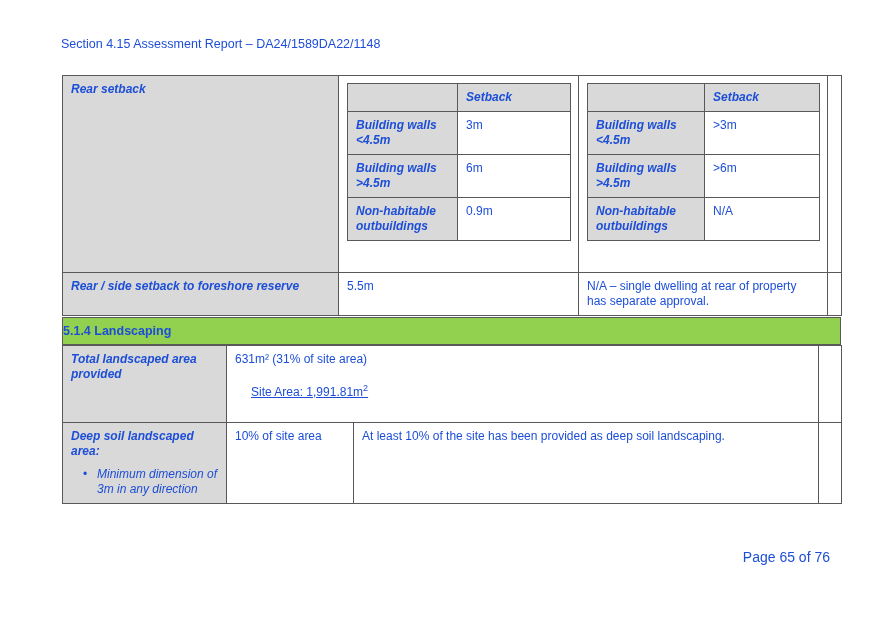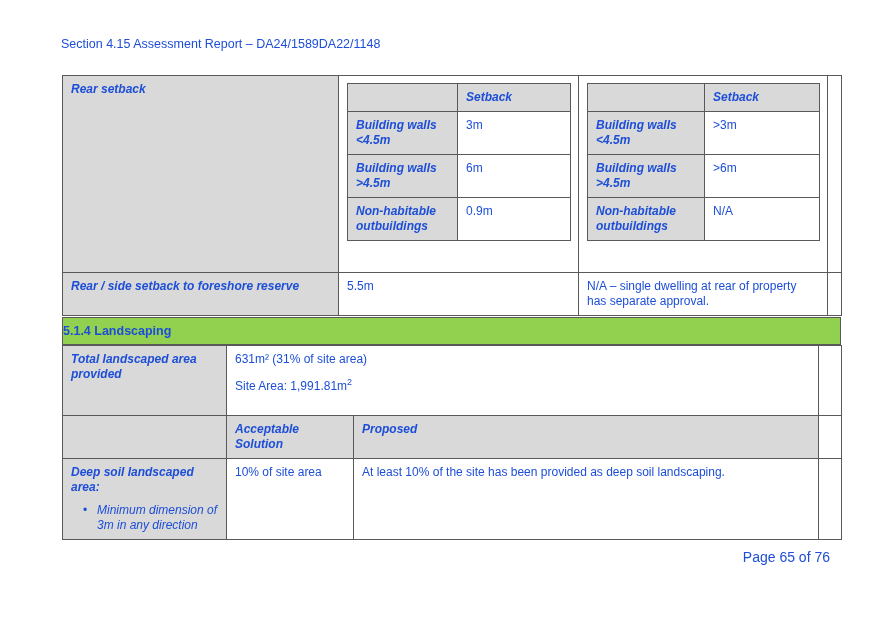--- a/index.html
+++ b/index.html
@@ -43,21 +43,21 @@
   .nested td { padding:5px 7px; }
   .green-band {
     position:absolute; left:62px; top:317px; width:779px; height:28px;
     background:#92d050;
     border:1px solid #595959;
     box-sizing:border-box;
     display:flex; align-items:center;
     font-weight:bold; font-size:12.5px;
   }
   .para1 { margin:0 0 10px 0; }
-  .para2 { margin:0; }
+  .para2 { margin:16px;text-decoration:underline; }
   sup { font-size:9px; }
   .bullet-item {
     font-style:italic;
     margin:8px 0 0 12px;
     padding-left:14px;
     position:relative;
   }
   .bullet-item::before {
     content:"\2022";
     position:absolute; left:0; top:0;
@@ -155,26 +155,20 @@
     </colgroup>
     <tbody>
     <tr style="height:70px">
       <td class="gray lbl">Total landscaped area provided</td>
       <td colspan="2">
         <p class="para1">631m² (31% of site area)</p>
         <p class="para2"><span>Site Area: 1,991.81m</span><sup>2</sup></p>
       </td>
       <td></td>
     </tr>
-    <tr style="height:27px">
-      <td class="gray"></td>
-      <td class="gray lbl vmid">Acceptable Solution</td>
-      <td class="gray lbl vmid">Proposed</td>
-      <td></td>
-    </tr>
     <tr style="height:77px">
       <td class="gray">
         <div class="lbl">Deep soil landscaped area:</div>
         <div class="bullet-item">Minimum dimension of 3m in any direction</div>
       </td>
       <td class="vmid">10% of site area</td>
       <td class="vmid">At least 10% of the site has been provided as deep soil landscaping.</td>
       <td></td>
     </tr>
     </tbody>

